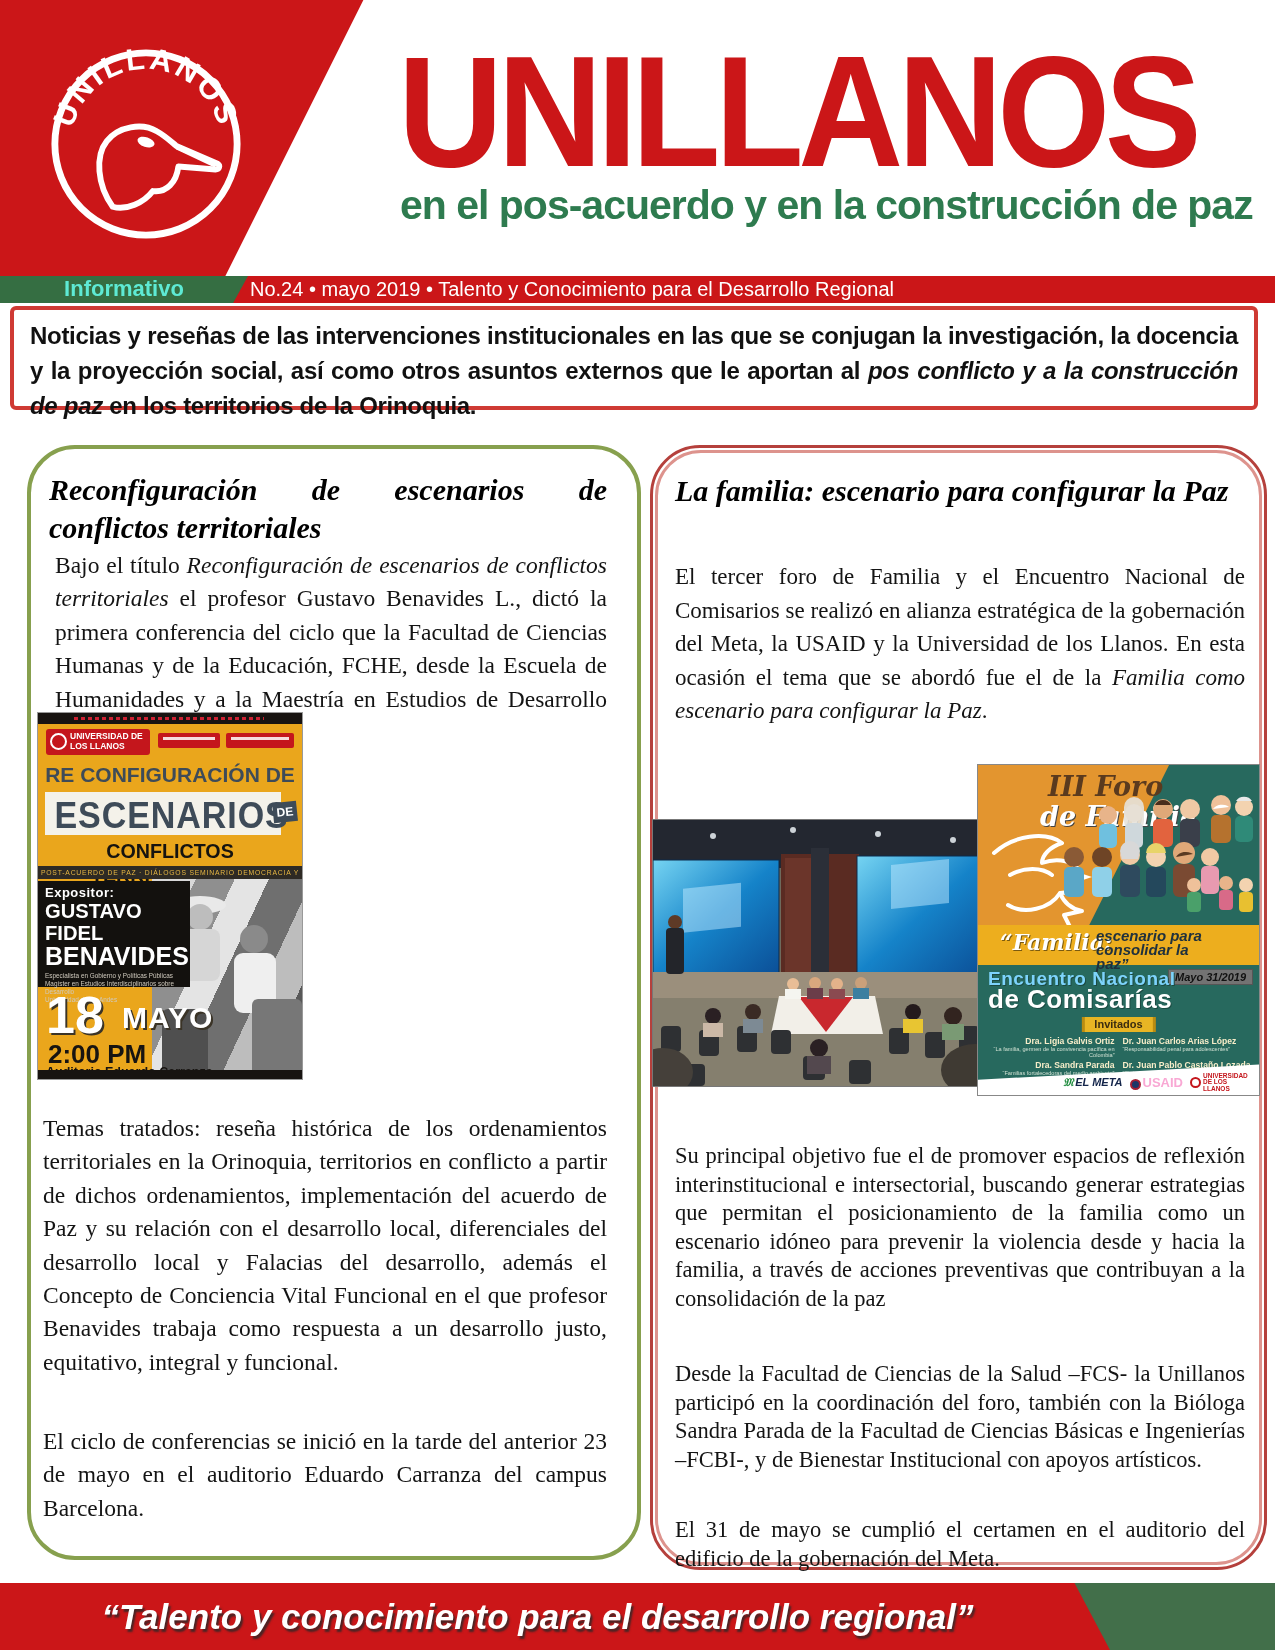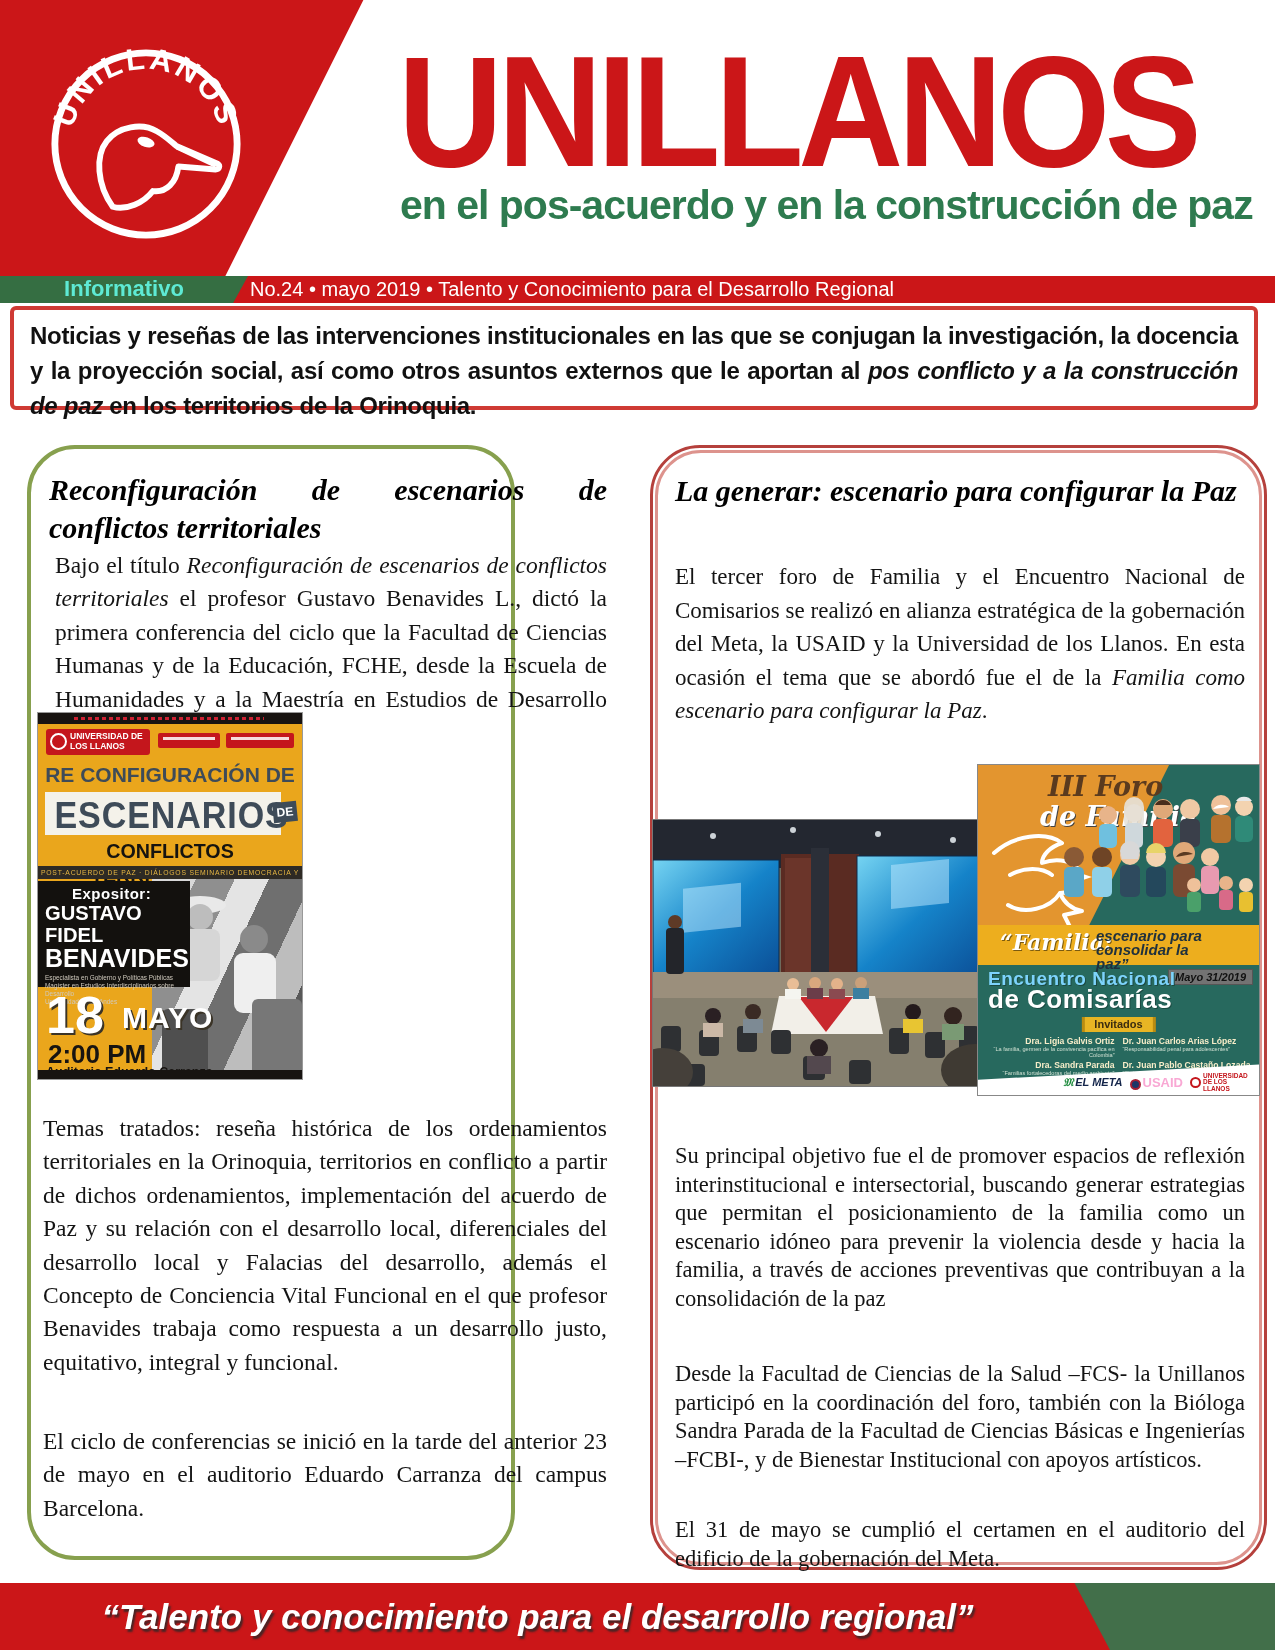--- a/index.html
+++ b/index.html
@@ -27,21 +27,21 @@
                         font-size:22px;color:#5eead4;line-height:26px;}
 
   
   .intro-box{position:absolute;left:10px;top:306px;width:1248px;height:104px;
              border:4px solid #cf3a34;border-radius:6px;box-sizing:border-box;
              padding:8px 16px 0 16px;
              font-family:"Liberation Sans",sans-serif;font-weight:bold;font-size:24px;
              line-height:35px;text-align:justify;letter-spacing:-0.3px;color:#111;}
 
   
-  .left-box{position:absolute;left:27px;top:445px;width:488px;height:1115px;
+  .left-box{position:absolute;left:27px;top:445px;width:614px;height:1115px;
             border:4px solid #87a04e;border-radius:48px;box-sizing:border-box;}
   .right-box{position:absolute;left:650px;top:445px;width:617px;height:1125px;
              border:3px solid #b5403c;border-radius:50px;box-sizing:border-box;}
   .right-box-inner{position:absolute;left:2px;top:2px;right:2px;bottom:2px;
                    border:3px solid #dd938d;border-radius:46px;}
 
   .art-heading{position:absolute;font-size:30px;font-weight:bold;font-style:italic;
                line-height:38px;color:#000;}
   .just-last{text-align:justify;text-align-last:justify;}
   .body-par{position:absolute;text-align:justify;color:#141414;}
@@ -76,21 +76,21 @@
   .pl-band2{position:absolute;left:0;top:153px;width:100%;height:13px;background:#2e2a24;
             color:#e7b743;font-size:6.8px;letter-spacing:.8px;text-align:center;line-height:13px;}
   .pl-photo{position:absolute;right:0;top:166px;width:150px;height:200px;
             background:
               linear-gradient(115deg,#d8d8d8 0 18%,#8f8f8f 18% 34%,#e4e4e4 34% 48%,
                               #6f6f6f 48% 66%,#bdbdbd 66% 82%,#585858 82%);
             filter:saturate(0);}
   .pl-photo svg{position:absolute;left:0;top:0;}
   .pl-black{position:absolute;left:0;top:168px;width:152px;height:106px;background:#13110e;
             color:#fff;padding:4px 0 0 7px;box-sizing:border-box;}
-  .pl-expositor{font-size:15px;font-weight:bold;letter-spacing:.5px;margin-left:27px;}
+  .pl-expositor{font-size:13px;font-weight:bold;letter-spacing:.5px;}
   .pl-speaker1{font-size:21px;font-weight:bold;letter-spacing:0;line-height:22px;transform:scaleX(.96);transform-origin:left;}
   .pl-speaker2{font-size:26px;font-weight:bold;line-height:25px;transform:scaleX(.96);transform-origin:left;}
   .pl-cred{font-size:6.4px;line-height:8px;color:#cfc9bd;margin-top:3px;}
   .pl-day{position:absolute;left:8px;top:278px;color:#fff;font-weight:bold;font-size:52px;
           line-height:48px;text-shadow:2px 2px 0 #3b3427;}
   .pl-month{position:absolute;left:84px;top:288px;color:#fff;font-weight:bold;font-size:30px;
             text-shadow:2px 2px 0 #3b3427;letter-spacing:1px;}
   .pl-time{position:absolute;left:10px;top:326px;color:#171411;font-weight:bold;font-size:26px;}
   .pl-venue{position:absolute;left:8px;top:352px;color:#171411;font-weight:bold;font-size:12.5px;}
   .pl-venue2{position:absolute;left:60px;top:365px;color:#4a4438;font-weight:bold;font-size:10px;}
@@ -236,21 +236,21 @@
     <div class="pl-day">18</div>
     <div class="pl-month">MAYO</div>
     <div class="pl-time">2:00 PM</div>
     <div class="pl-venue">Auditorio Eduardo Carranza</div>
     <div class="pl-venue2">Sede Barcelona</div>
     <div class="pl-botstrip"></div>
   </div>
 
   <div class="right-box">
     <div class="right-box-inner"></div>
-    <div class="art-heading" style="left:22px;top:24px;width:572px;">La generar: escenario para configurar la Paz</div>
+    <div class="art-heading" style="left:22px;top:24px;width:572px;">La familia: escenario para configurar la Paz</div>
     <div class="body-par rpar1" style="left:22px;top:112px;width:570px;">
       <span>El tercer foro de Familia y el Encuentro Nacional de Comisarios se realizó en alianza estratégica de la gobernación del Meta, la USAID y la Universidad de los Llanos. En esta ocasión el tema que se abordó fue el de la </span><i>Familia como escenario para configurar la Paz</i><span>.</span>
     </div>
     <div class="body-par rpar" style="left:22px;top:694px;width:570px;">Su principal objetivo fue el de promover espacios de reflexión interinstitucional e intersectorial, buscando generar estrategias que permitan el posicionamiento de la familia como un escenario idóneo para prevenir la violencia desde y hacia la familia, a través de acciones preventivas que contribuyan  a la consolidación de la paz</div>
     <div class="body-par rpar" style="left:22px;top:912px;width:570px;">Desde la Facultad de Ciencias de la Salud –FCS- la Unillanos participó en la coordinación del foro, también con la Bióloga Sandra Parada de la Facultad de Ciencias Básicas e Ingenierías –FCBI-, y de Bienestar Institucional con apoyos artísticos.</div>
     <div class="body-par rpar" style="left:22px;top:1068px;width:570px;">El 31 de mayo se cumplió el certamen en el auditorio del edificio de la gobernación del Meta.</div>
   </div>
 
   <div class="conf-photo">
     <svg width="332" height="266" viewBox="0 0 332 266">

